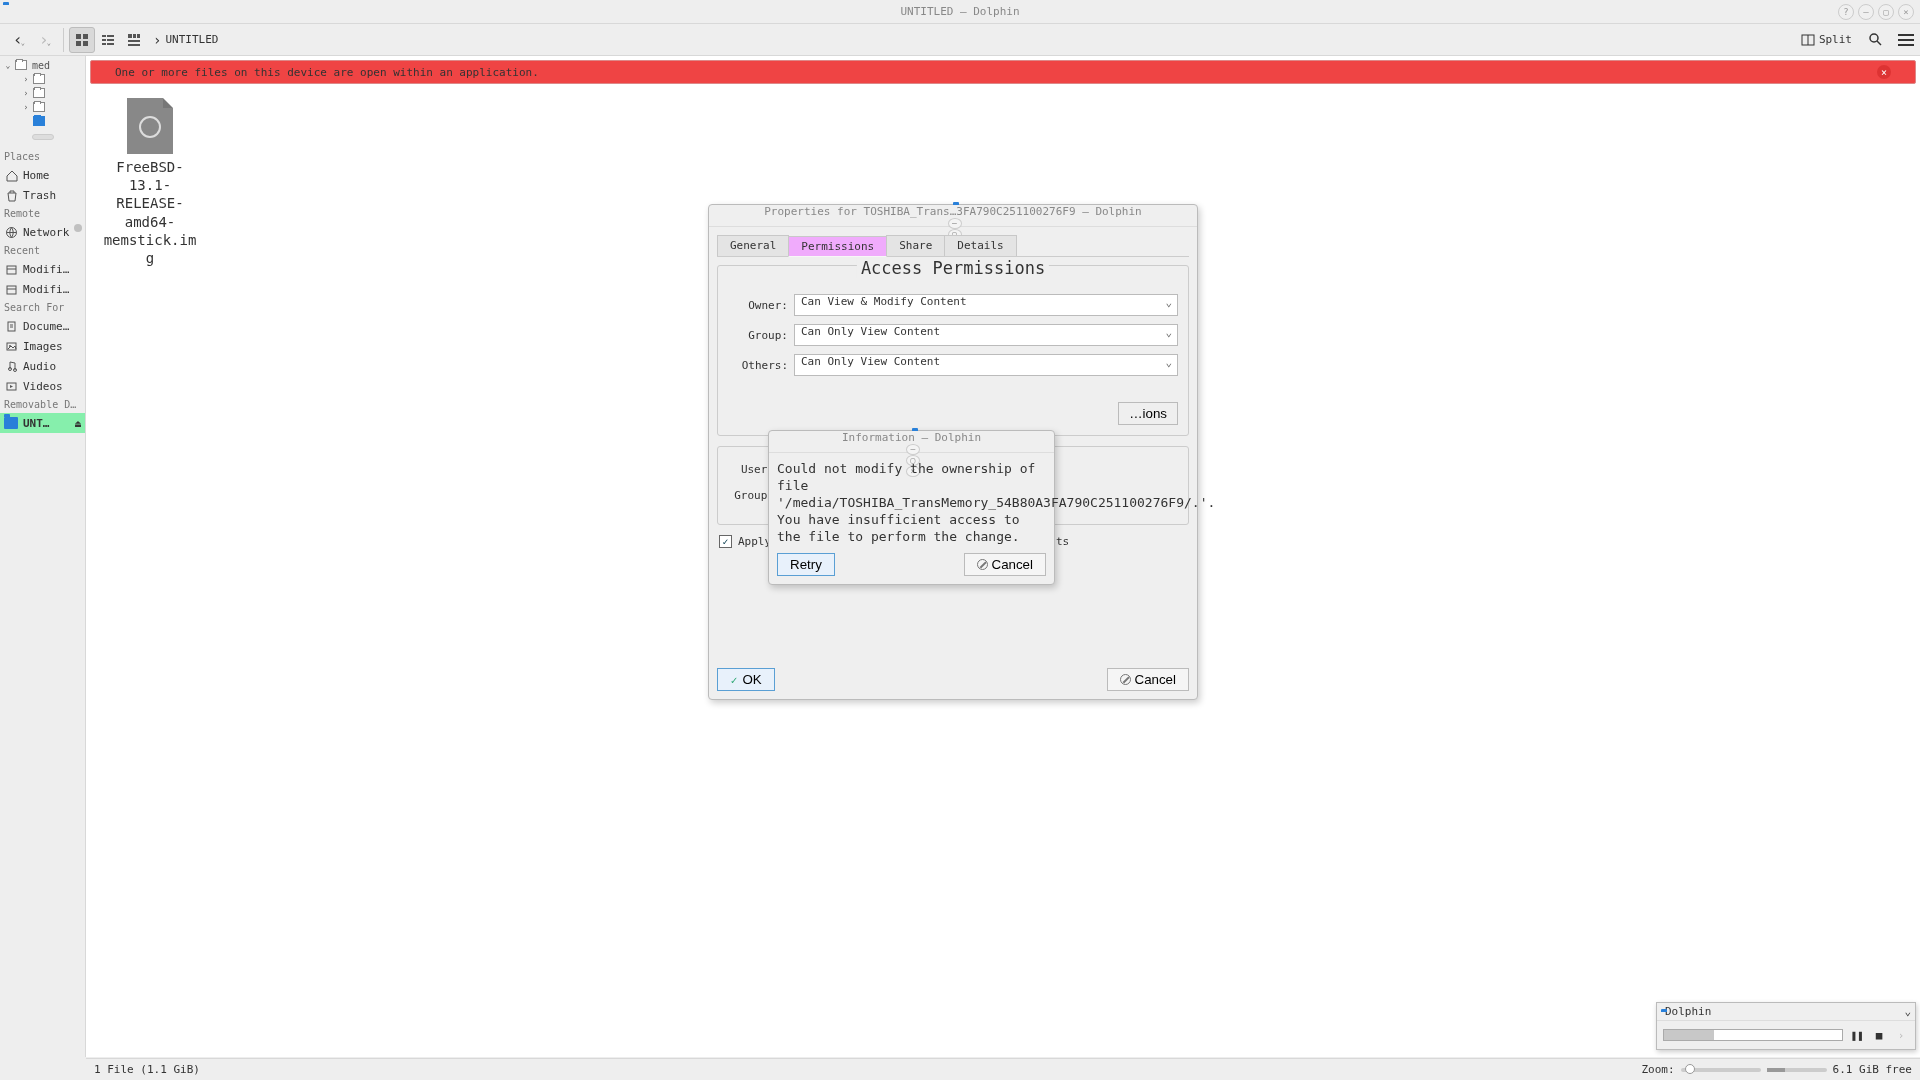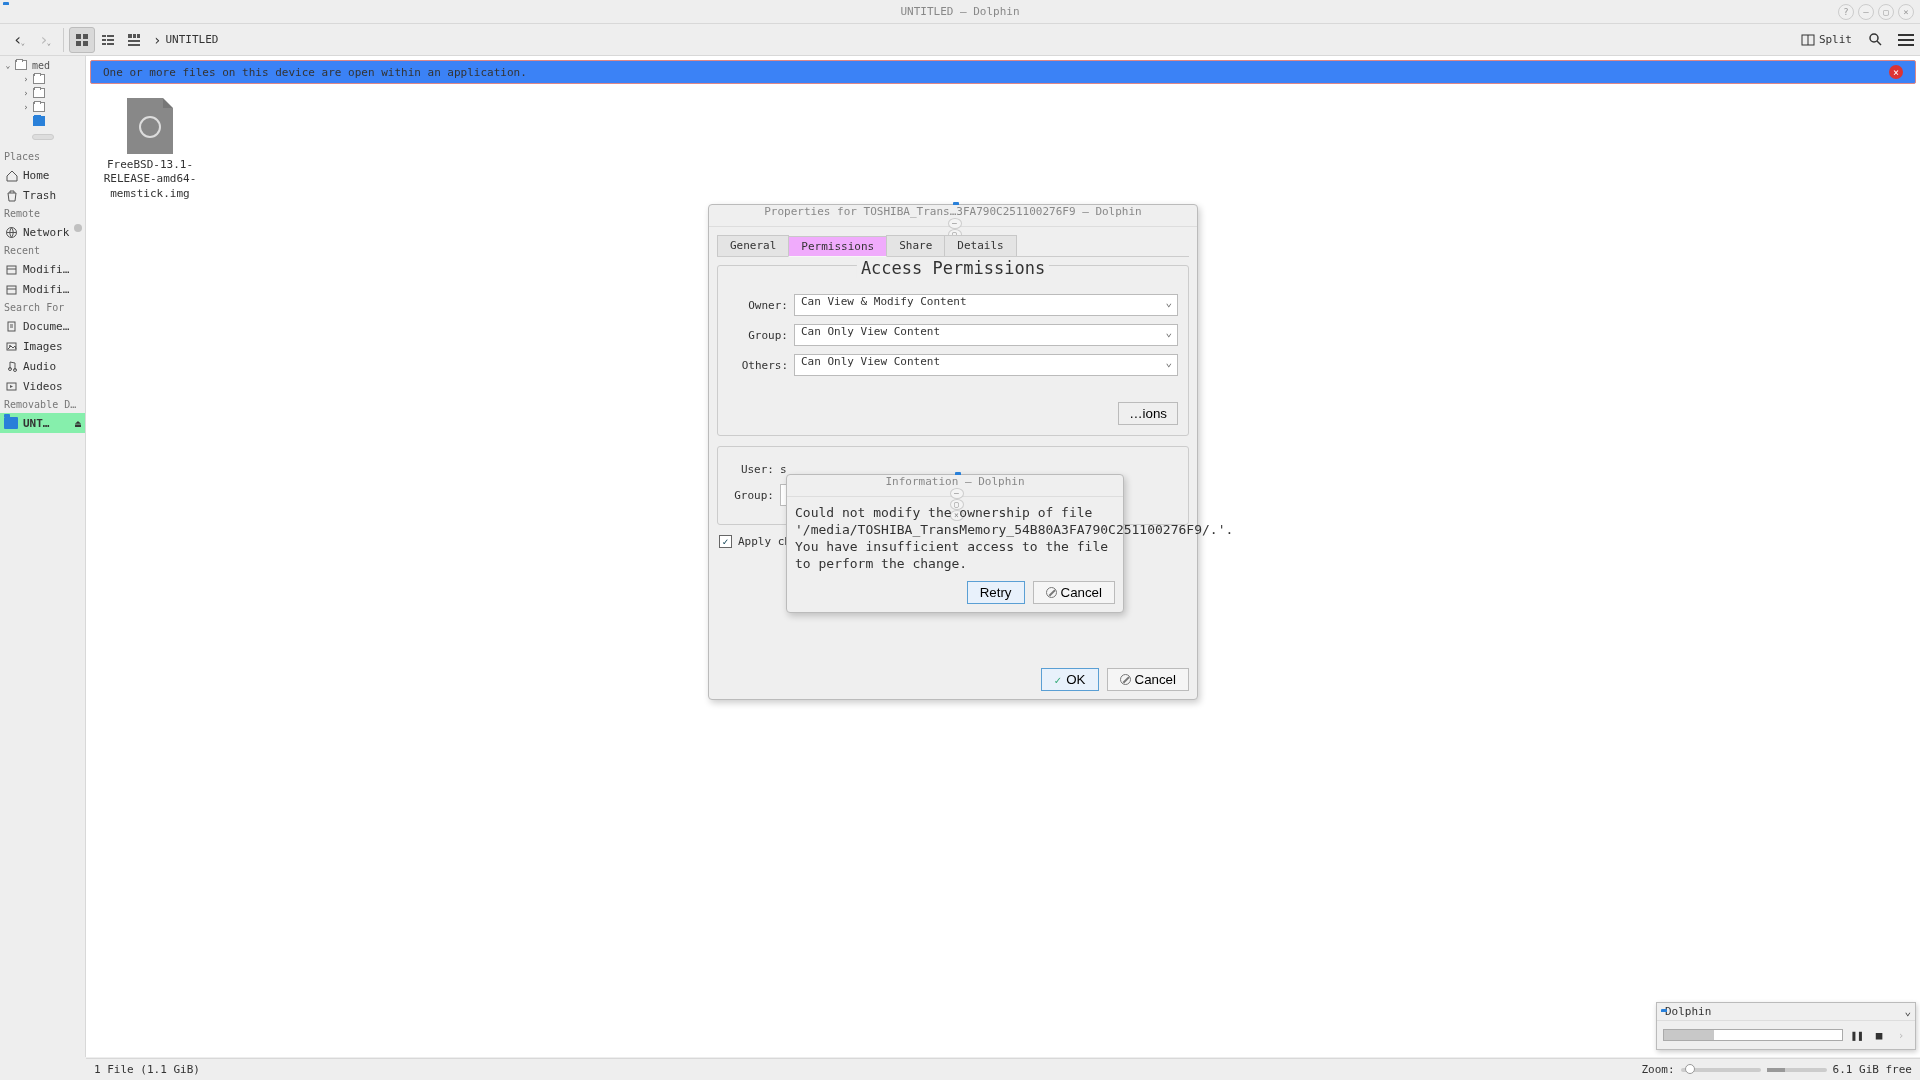--- a/index.html
+++ b/index.html
@@ -110,29 +110,29 @@
 
 .content {
   flex:1;
   background:#fff;
   padding:0;
   position: relative;
 }
 .banner {
   margin:4px;
   border:1px solid #d88;
-  background:#3b82f6;
+  background:#ef4444;
   color:#333;
-  padding:4px 12px;
+  padding:4px 24px;
   font-size:11px;
   display:flex; align-items:center;
   border-radius:2px;
 }
 .banner .closebnr { margin-left:auto; width:14px; height:14px; border-radius:50%; background:#d33; color:#fff; font-size:10px; display:flex; align-items:center; justify-content:center; cursor:pointer;}
-.file-item { width:100px; text-align:center; margin:14px 0 0 14px; font-size:11px;}
+.file-item { width:100px; text-align:center; margin:14px 0 0 14px; font-size:14px;}
 .file-icon { width:46px; height:56px; background:#888; margin:0 auto 4px; position:relative;}
 .file-icon::after { content:""; position:absolute; right:0; top:0; width:0; height:0; border-top:10px solid #fff; border-left:10px solid #777;}
 .file-icon .disc { width:22px; height:22px; border:2px solid #ddd; border-radius:50%; position:absolute; left:50%; top:52%; transform:translate(-50%,-50%); }
 .file-icon .disc::after { content:""; width:6px;height:6px; background:#888; border-radius:50%; position:absolute; left:50%; top:50%; transform:translate(-50%,-50%); }
 .file-name { line-height:1.3; word-break:break-word;}
 
 
 .statusbar {
   position:absolute; bottom:0; left:86px; right:0;
   height:22px; background:#eeeeee; border-top:1px solid #d8d8d8;
@@ -167,21 +167,21 @@
 .formrow .lbl { width:60px; text-align:right; margin-right:6px;}
 .formrow select, .formrow .combo {
   flex:1; height:22px; border:1px solid #bbb; background:#fff; font:inherit; padding:0 6px;
   appearance:none; position:relative;
 }
 .combo-wrap{ flex:1; position:relative;}
 .combo-wrap::after{ content:"⌄"; position:absolute; right:6px; top:2px; color:#666; pointer-events:none;}
 .checkbox-row { display:flex; align-items:center; gap:6px; margin:4px 2px;}
 .checkbox { width:13px;height:13px; border:1px solid #666; background:#fff; display:flex; align-items:center; justify-content:center; font-size:10px; color:#145;}
 .advbtn { border:1px solid #bbb; background:#efefef; padding:3px 10px; cursor:pointer;}
-.btnrow { display:flex; gap:8px; justify-content:flex-end; margin-top:6px;}
+.btnrow { display:flex; gap:8px; justify-content:space-between; margin-top:6px;}
 .btn { border:1px solid #bbb; background:#f5f5f5; padding:3px 12px; cursor:pointer; display:flex; align-items:center; gap:4px;}
 .btn.primary { border-color:#5a9fd4; background:#e8f1fb;}
 .chk::before{content:"✓"; color:#3a7; font-size:10px;}
 .nope{ width:11px;height:11px; border:1.5px solid #777; border-radius:50%; position:relative; display:inline-block;}
 .nope::after{ content:""; position:absolute; left:1px; top:4px; width:8px; height:1.5px; background:#777; transform:rotate(-45deg);}
 
 
 .notifier { position:absolute; right:4px; bottom:30px; width:260px; border:1px solid #bbb; background:#efefef; box-shadow:1px 2px 5px rgba(0,0,0,0.2);}
 .notifier .hdr { display:flex; align-items:center; padding:2px 4px; border-bottom:1px solid #ddd;}
 .notifier .hdr .chev{ margin-left:auto; cursor:pointer;}
@@ -498,21 +498,21 @@
           <span>OK</span>
         </button>
       <button class="btn">
           <span class="nope"></span>
           <span>Cancel</span>
         </button>
     </div>
   </div>
 </div>
 
-<div class="dialog" style="left:786px; top:430px; width:338px;margin-top:44px;">
+<div class="dialog" style="left:768px; top:430px; width:287px;">
   <div class="dlg-titlebar">
     <span><span class="folder-ico"></span></span>
     <span class="dlg-title">Information — Dolphin</span>
     <div class="ctl">–</div>
     <div class="ctl">▢</div>
     <div class="ctl">×</div>
   </div>
   <div class="dlg-body">
     <div style="font-size:13px; line-height:1.3; margin-bottom:8px;">Could not modify the ownership of file '/media/TOSHIBA_TransMemory_54B80A3FA790C251100276F9/.'. You have insufficient access to the file to perform the change.</div>
     <div class="btnrow">

